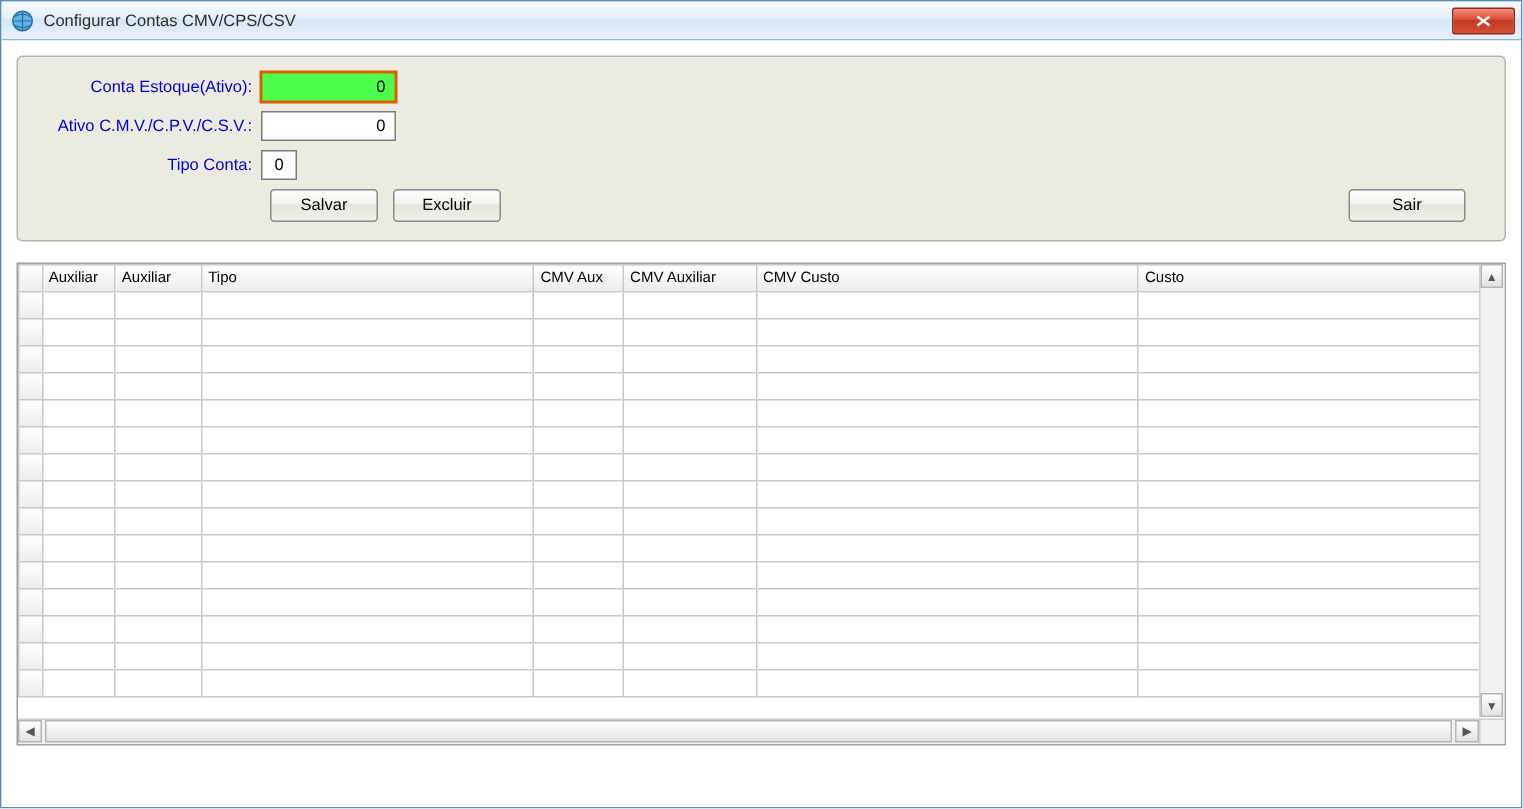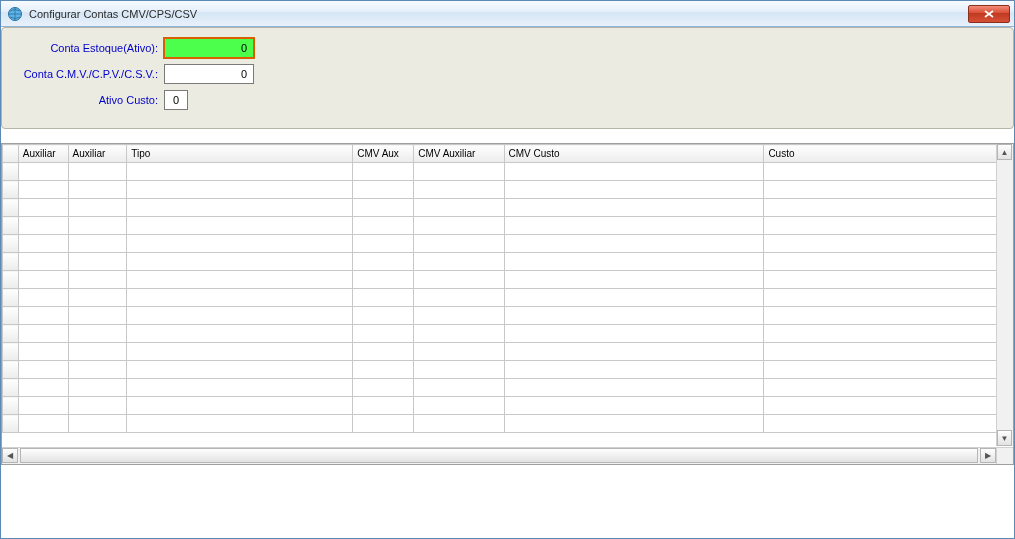--- a/index.html
+++ b/index.html
@@ -40,20 +40,21 @@
     background: linear-gradient(to bottom, #f08d7b 0%, #d94b32 45%, #c03921 46%, #d65037 100%);
     border: 1px solid #8c2e1c;
     border-radius: 2px;
     display: flex; align-items: center; justify-content: center;
     color: #fff;
     font-weight: bold;
     font-size: 10px;
     cursor: pointer;
   }
   .client {
+    padding: 10px;
     background: #ffffff;
     height: calc(100% - 26px);
   }
   .form-panel {
     border: 1px solid #b5b5a5;
     border-radius: 4px;
     background: #ecebe1;
     padding: 10px 12px 12px 12px;
     position: relative;
   }
@@ -233,29 +234,34 @@
   <div class="client">
 
     <div class="form-panel">
 
       <div class="form-row">
         <div class="form-label">Conta Estoque(Ativo):</div>
         <input class="form-input estoque" value="0" style="">
       </div>
 
       <div class="form-row">
-        <div class="form-label">Conta C.M.V./C.P.V./C.S.V.:</div>
+        <div class="form-label">Ativo C.M.V./C.P.V./C.S.V.:</div>
         <input class="form-input cmv" value="0" style="">
       </div>
 
       <div class="form-row">
-        <div class="form-label">Ativo Custo:</div>
+        <div class="form-label">Tipo Conta:</div>
         <input class="form-input tipo" value="0" style="">
       </div>
 
+      <div class="button-row">
+        <button class="btn">Salvar</button>
+        <button class="btn">Excluir</button>
+        <button class="btn sair">Sair</button>
+      </div>
 
     </div>
 
     <div class="grid-wrap">
       <div class="grid-scroll">
         <table class="grid">
           <colgroup>
             <col class="col-rowhead">
             <col class="col-aux">
             <col class="col-cont">

